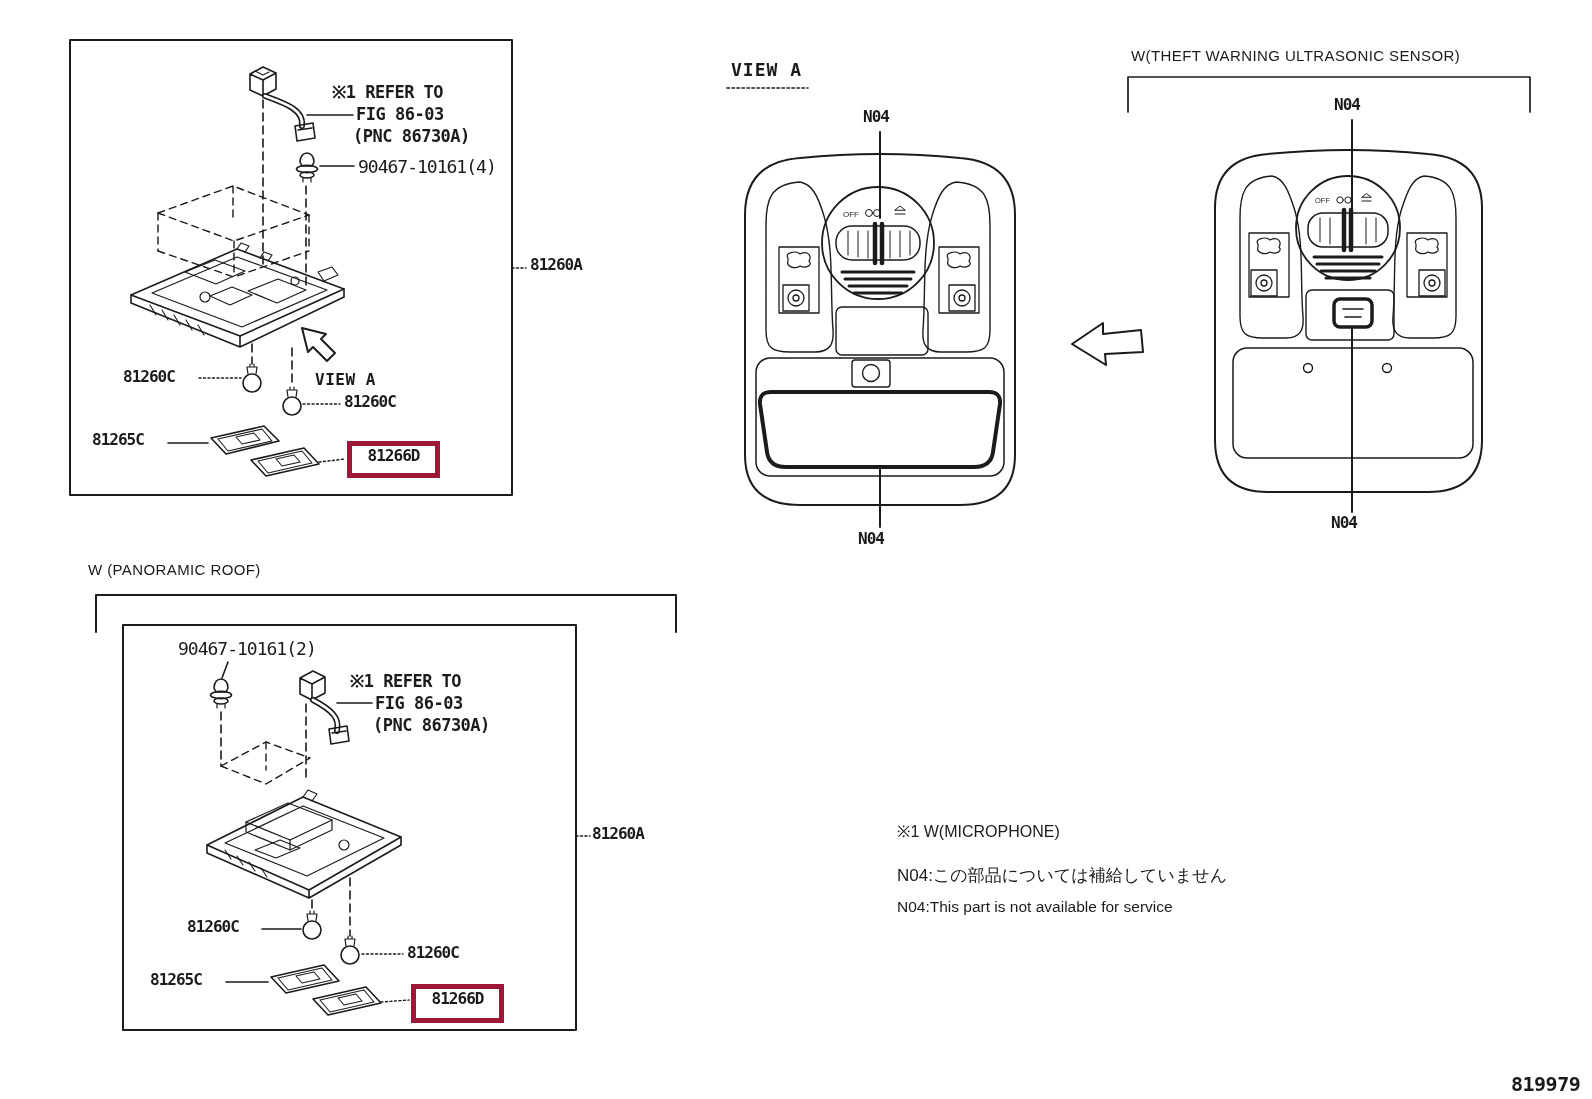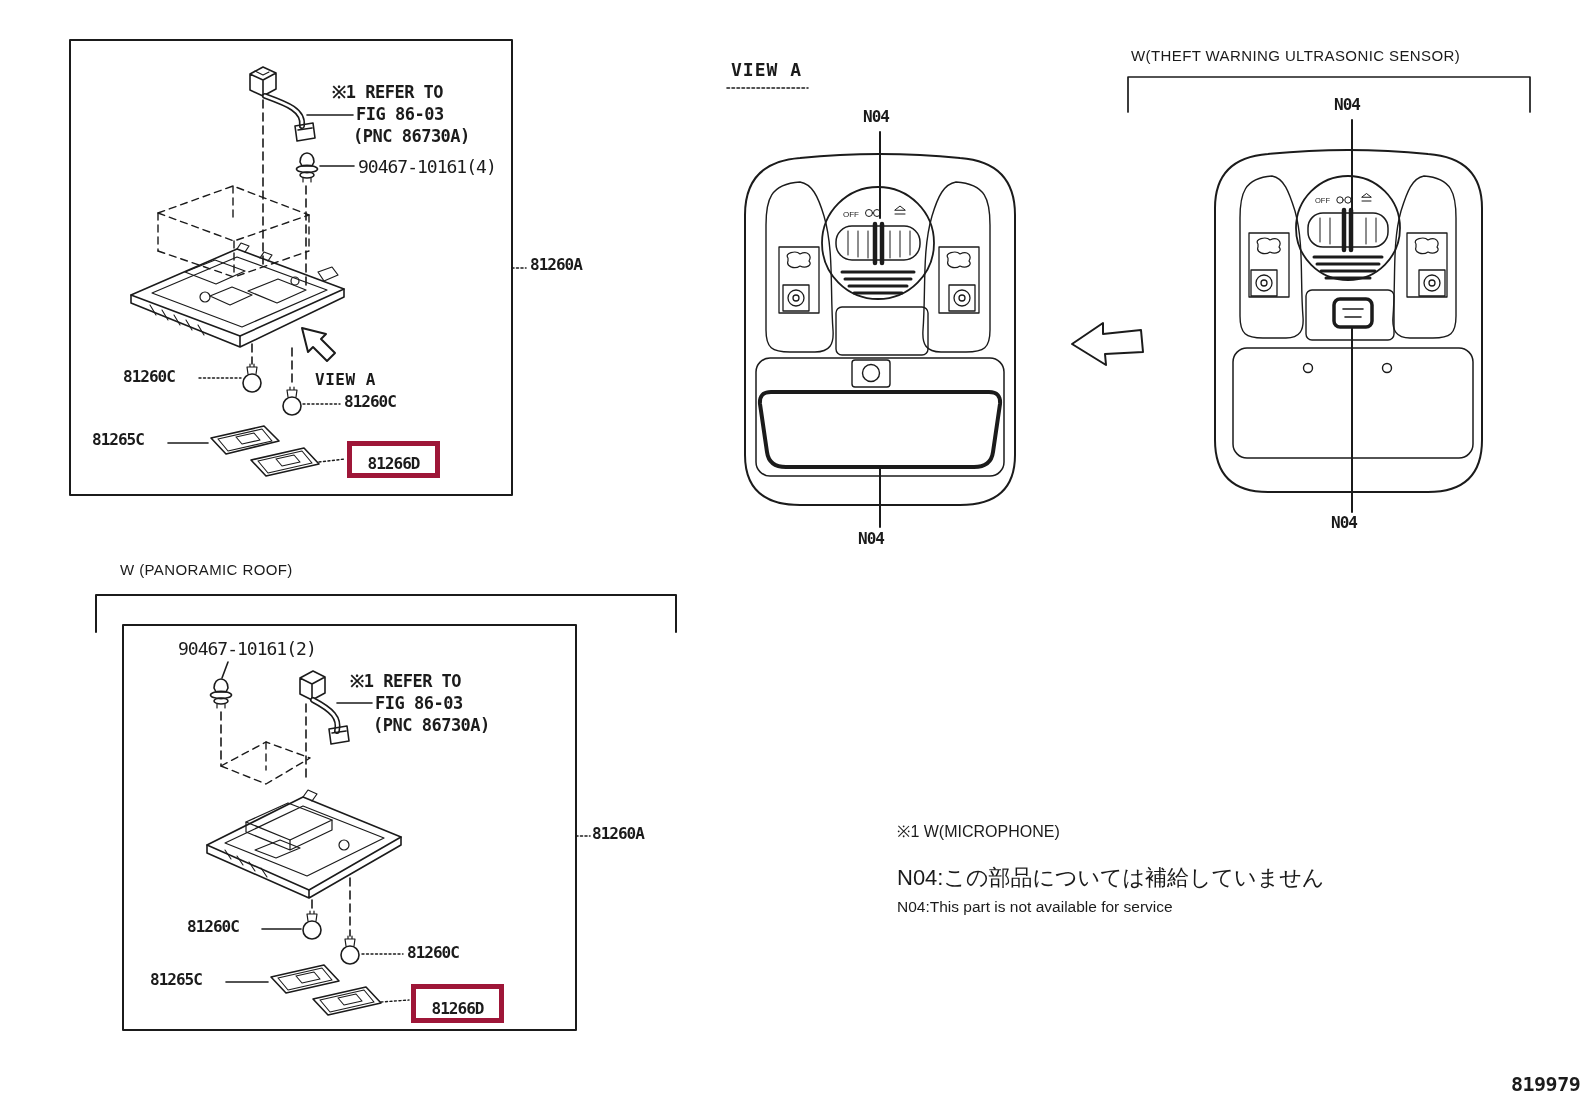--- a/index.html
+++ b/index.html
@@ -7,25 +7,25 @@
           font-family:"Liberation Sans",sans-serif;color:#1b1b1b}
   svg{position:absolute;left:0;top:0}
   .lbl{position:absolute;white-space:nowrap;line-height:1;color:#1b1b1b}
   .pn   {font-family:"DejaVu Sans Mono",monospace;font-weight:700;font-size:16px;letter-spacing:-1px}
   .pn-md{font-family:"DejaVu Sans Mono",monospace;font-weight:400;font-size:18px;letter-spacing:-1px}
   .pn-sm{font-family:"DejaVu Sans Mono",monospace;font-weight:700;font-size:17px;letter-spacing:-0.5px}
   .viewa{font-family:"DejaVu Sans Mono",monospace;font-weight:700;font-size:16px;letter-spacing:0.5px}
   .viewa-big{font-family:"DejaVu Sans Mono",monospace;font-weight:700;font-size:18px;letter-spacing:1px}
   .title{font-size:15px;letter-spacing:0.4px}
   .note {font-size:16px}
-  .note-jp{font-size:22px}
+  .note-jp{font-size:17px}
   .note-en{font-size:15.5px}
   .pageno{font-family:"DejaVu Sans Mono",monospace;font-weight:700;font-size:20px;letter-spacing:-0.5px}
   .hlbox{position:absolute;box-sizing:border-box;border:5px solid #9e1638;background:#fff;
-         display:flex;align-items:flex-end;justify-content:center}
+         display:flex;align-items:flex-start;justify-content:center}
 </style>
 </head>
 <body>
 
 <div class="canvas">
 
 <svg width="1592" height="1099" viewBox="0 0 1592 1099">
   <g fill="none" stroke="#1b1b1b" stroke-width="1.6" stroke-linecap="round" stroke-linejoin="round">
 
     <g>
@@ -242,21 +242,21 @@
   </div>
 
   <div class="lbl viewa-big" style="left:731px;top:61px">VIEW A</div>
   <div class="lbl pn" style="left:863px;top:109px">N04</div>
   <div class="lbl pn" style="left:858px;top:531px">N04</div>
 
   <div class="lbl title" style="left:1131px;top:48px">W(THEFT WARNING ULTRASONIC SENSOR)</div>
   <div class="lbl pn" style="left:1334px;top:97px">N04</div>
   <div class="lbl pn" style="left:1331px;top:515px">N04</div>
 
-  <div class="lbl title" style="left:120px;top:562px">W (PANORAMIC ROOF)</div>
+  <div class="lbl title" style="left:88px;top:562px">W (PANORAMIC ROOF)</div>
   <div class="lbl pn-md" style="left:178px;top:640px">90467-10161(2)</div>
   <div class="lbl pn-sm" style="left:350px;top:673px">※1 REFER TO</div>
   <div class="lbl pn-sm" style="left:375px;top:695px">FIG 86-03</div>
   <div class="lbl pn-sm" style="left:373px;top:717px">(PNC 86730A)</div>
   <div class="lbl pn" style="left:592px;top:826px">81260A</div>
   <div class="lbl pn" style="left:187px;top:919px">81260C</div>
   <div class="lbl pn" style="left:407px;top:945px">81260C</div>
   <div class="lbl pn" style="left:150px;top:972px">81265C</div>
   <div class="hlbox" style="left:411px;top:984px;width:93px;height:39px">
     <span class="pn">81266D</span>

